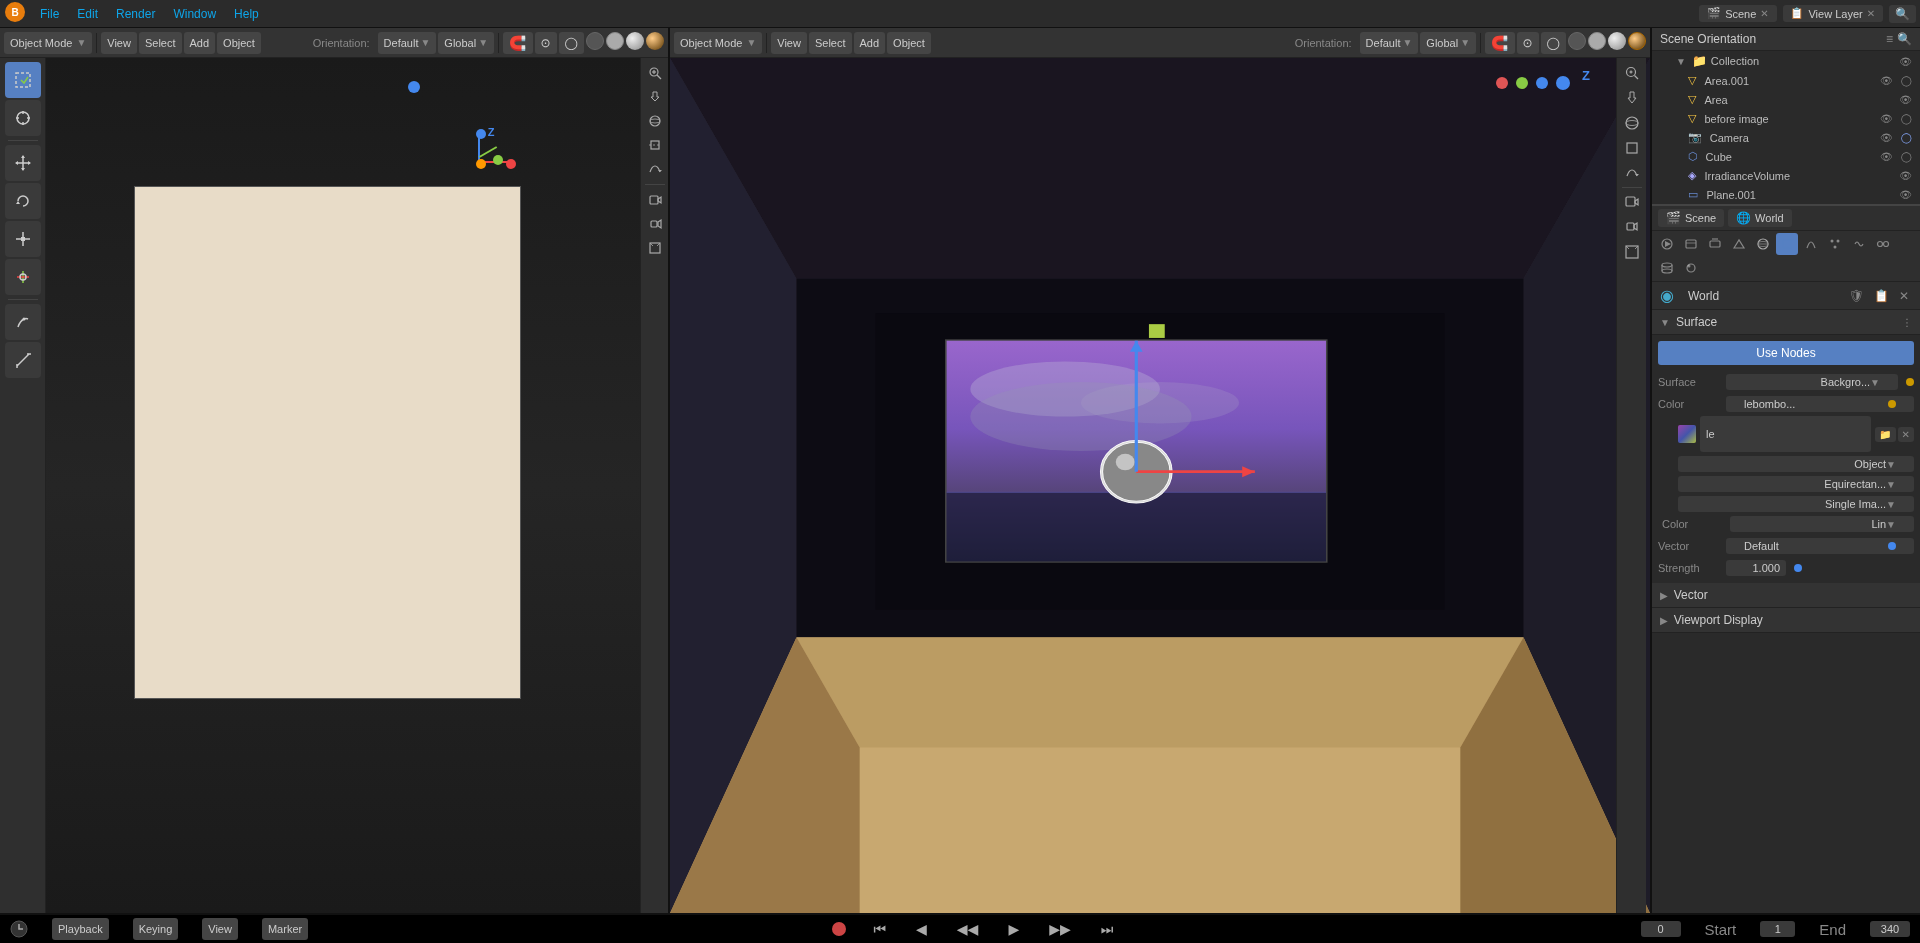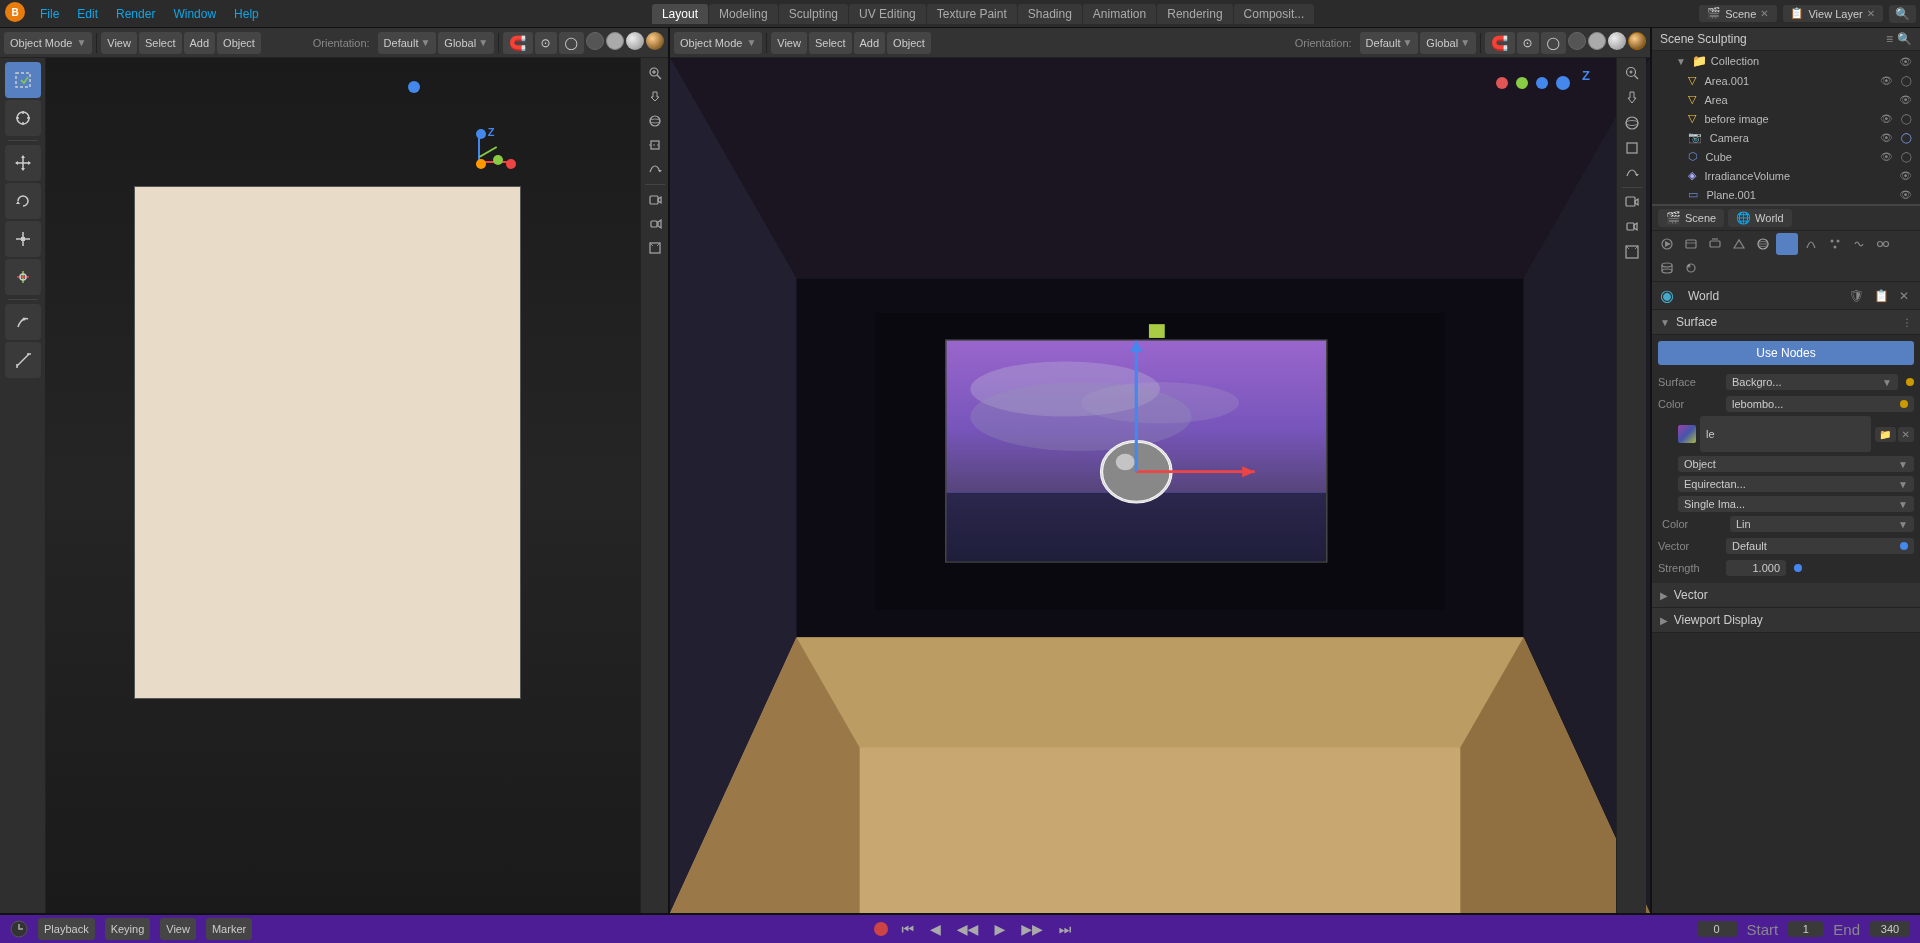--- a/index.html
+++ b/index.html
@@ -214,27 +214,27 @@
       gap: 8px;
       font-size: 11px;
     }
     .props-label {
       color: #888;
       min-width: 60px;
     }
     .props-dropdown {
       background: #3a3a3a;
       border-radius: 3px;
-      padding: 2px 6px;
+      padding: 2px 18px;
       flex: 1;
       color: #ccc;
       font-size: 11px;
       display: flex;
       align-items: center;
-      justify-content: space-between;
+      justify-content: flex-end;
     }
 
     .section-header {
       display: flex;
       align-items: center;
       padding: 5px 8px;
       background: #333;
       cursor: pointer;
       font-size: 12px;
       color: #ccc;
@@ -259,24 +259,24 @@
       border-radius: 3px;
       padding: 2px 8px;
       color: #ccc;
       font-size: 11px;
     }
 
     
     .timeline-bar {
       display: flex;
       align-items: center;
-      background: #4c1d95;
+      background: #000000;
       height: 30px;
       padding: 0 10px;
-      gap: 10px;
+      gap: 24px;
       border-top: 2px solid #111;
       flex-shrink: 0;
     }
     .tl-btn {
       display: flex; align-items: center; justify-content: center;
       color: #aaa;
       cursor: pointer;
       font-size: 14px;
       padding: 0 3px;
     }
@@ -379,31 +379,20 @@
     </svg>
   </div>
 
   <div class="menu-item">File</div>
   <div class="menu-item">Edit</div>
   <div class="menu-item">Render</div>
   <div class="menu-item">Window</div>
   <div class="menu-item">Help</div>
 
   <div class="menu-spacer"></div>
-  <div class="workspace-tabs">
-    <div class="workspace-tab active">Layout</div>
-    <div class="workspace-tab">Modeling</div>
-    <div class="workspace-tab">Sculpting</div>
-    <div class="workspace-tab">UV Editing</div>
-    <div class="workspace-tab">Texture Paint</div>
-    <div class="workspace-tab">Shading</div>
-    <div class="workspace-tab">Animation</div>
-    <div class="workspace-tab">Rendering</div>
-    <div class="workspace-tab">Composit...</div>
-  </div>
   <div class="menu-spacer"></div>
 
   <div style="display:flex;align-items:center;gap:6px;">
     <div style="display:flex;align-items:center;gap:4px;background:#3a3a3a;padding:2px 8px;border-radius:3px;">
       <span style="color:#888;font-size:11px;">🎬</span>
       <span style="font-size:11px;color:#ccc;">Scene</span>
       <span style="color:#888;font-size:10px;">✕</span>
     </div>
     <div style="display:flex;align-items:center;gap:4px;background:#3a3a3a;padding:2px 8px;border-radius:3px;">
       <span style="color:#888;font-size:11px;">📋</span>
@@ -758,21 +747,21 @@
             <line x1="14" y1="2" x2="11" y2="5" stroke="#aaa" stroke-width="0.8"></line>
           </svg>
         </div>
       </div>
     </div>
   </div>
 
   <div class="right-panel">
 
     <div class="outliner-header">
-      <span style="color:#ccc;font-size:12px;">Scene Sculpting</span>
+      <span style="color:#ccc;font-size:12px;">Scene Orientation</span>
       <div style="display:flex;gap:4px;">
         <div style="cursor:pointer;color:#888;font-size:12px;">≡</div>
         <div style="cursor:pointer;color:#888;font-size:12px;">🔍</div>
       </div>
     </div>
 
     <div>
 
       <div class="outliner-item">
         <div class="outliner-indent"></div>

